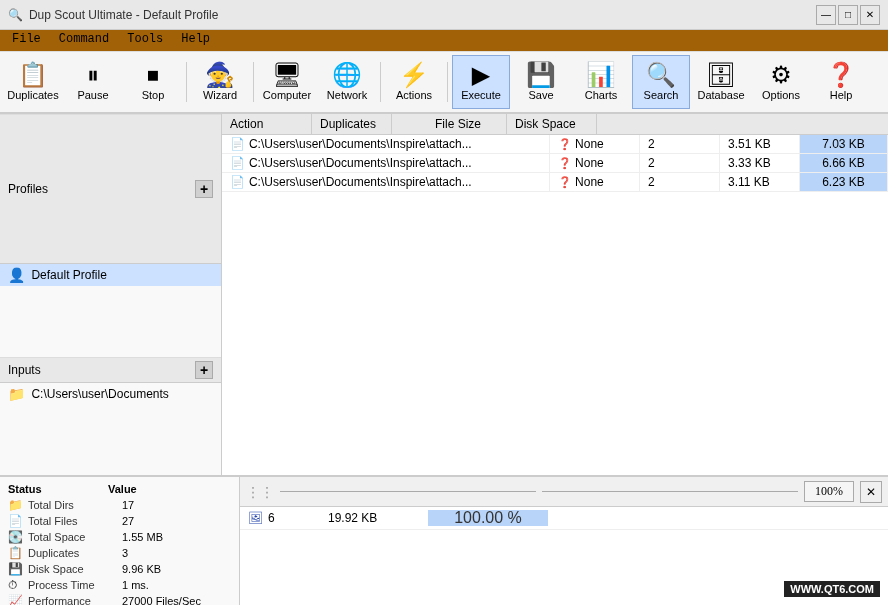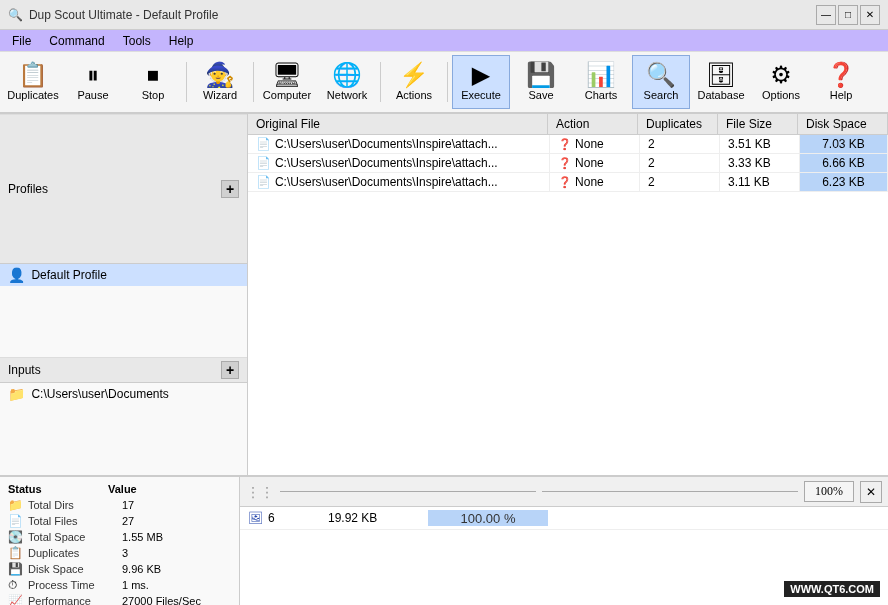--- a/index.html
+++ b/index.html
@@ -40,27 +40,28 @@
       border: 1px solid #aaa;
       font-size: 10px;
       cursor: pointer;
       display: flex;
       align-items: center;
       justify-content: center;
     }
 
     
     #menu-bar {
-      background: #c4b5fd;
+      background: #a16207;
       height: 22px;
       display: flex;
-      align-items: center;
+      align-items: flex-start;
       padding: 0 4px;
       border-bottom: 1px solid #ddd;
       gap: 2px;
+      font-family: Liberation Mono, monospace;
     }
     .menu-item {
       padding: 2px 8px;
       cursor: pointer;
       font-size: 12px;
     }
 
     
     #toolbar {
       background: #f5f5f5;
@@ -99,21 +100,21 @@
 
     
     #main-content {
       display: flex;
       height: calc(605px - 30px - 22px - 62px - 130px);
       
     }
 
     
     #sidebar {
-      width: 248px;
+      width: 222px;
       background: #f9f9f9;
       border-right: 1px solid #ccc;
       display: flex;
       flex-direction: column;
     }
     .sidebar-section-header {
       background: #e8e8e8;
       border-bottom: 1px solid #ccc;
       border-top: 1px solid #ddd;
       padding: 3px 8px;
@@ -169,21 +170,21 @@
       top: 0;
     }
     .th {
       padding: 3px 8px;
       border-right: 1px solid #ccc;
       white-space: nowrap;
     }
     .th-file { flex: 1; }
     .th-action { width: 90px; }
     .th-dups { width: 80px; }
-    .th-size { width: 80px; }
+    .th-size { width: 80px; margin-left: 35px; }
     .th-diskspace { width: 90px; }
 
     .table-row {
       display: flex;
       border-bottom: 1px solid #eee;
       align-items: center;
     }
     .td {
       padding: 2px 8px;
       border-right: 1px solid #eee;
@@ -308,21 +309,21 @@
     .cat-row-name { flex: 1; }
     .cat-row-count { width: 60px; }
     .cat-row-size { width: 100px; }
     .cat-row-bar { width: 120px; }
     .cat-bar-fill {
       height: 16px;
       background: #b8d4f8;
       display: flex;
       align-items: center;
       justify-content: center;
-      font-size: 13px;
+      font-size: 16px;
       color: #333;
     }
 
     
     #watermark {
       position: absolute;
       bottom: 8px;
       right: 8px;
       background: #222;
       color: #fff;
@@ -439,21 +440,20 @@
           <span class="folder-icon">📁</span>
           <span>C:\Users\user\Documents</span>
         </div>
       </div>
     <div style="flex:1"></div>
   </div>
 
   <div id="right-panel">
     <div id="file-table">
       <div class="table-header">
-        <div class="th th-file">Original File</div>
         <div class="th th-action">Action</div>
         <div class="th th-dups">Duplicates</div>
         <div class="th th-size">File Size</div>
         <div class="th th-diskspace">Disk Space</div>
       </div>
       <div id="file-rows">
           <div class="table-row">
     <div class="td td-file">
       <span class="file-icon">📄</span>
       <span>C:\Users\user\Documents\Inspire\attach...</span>

